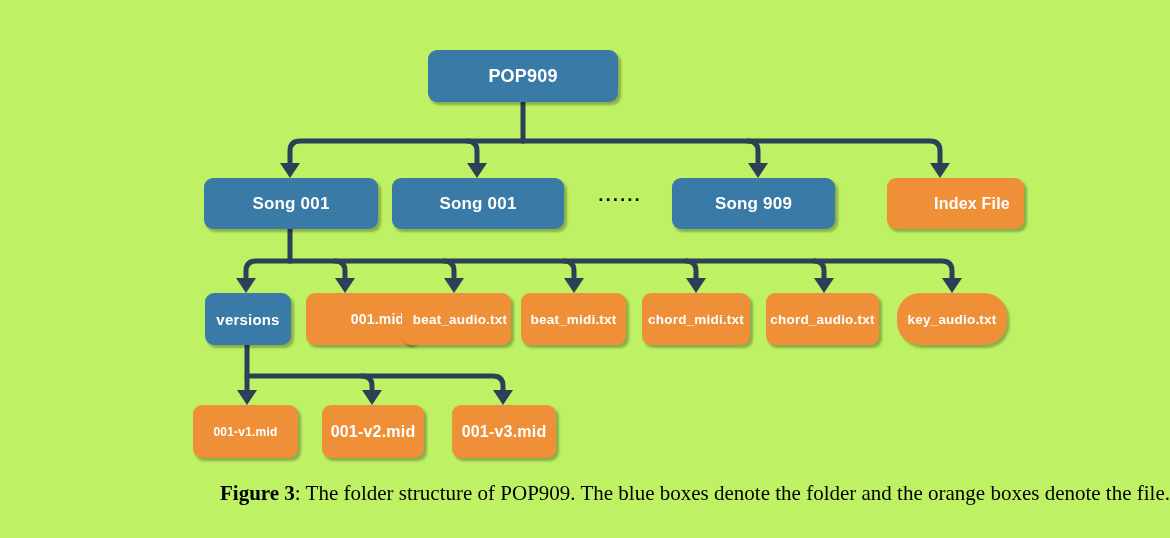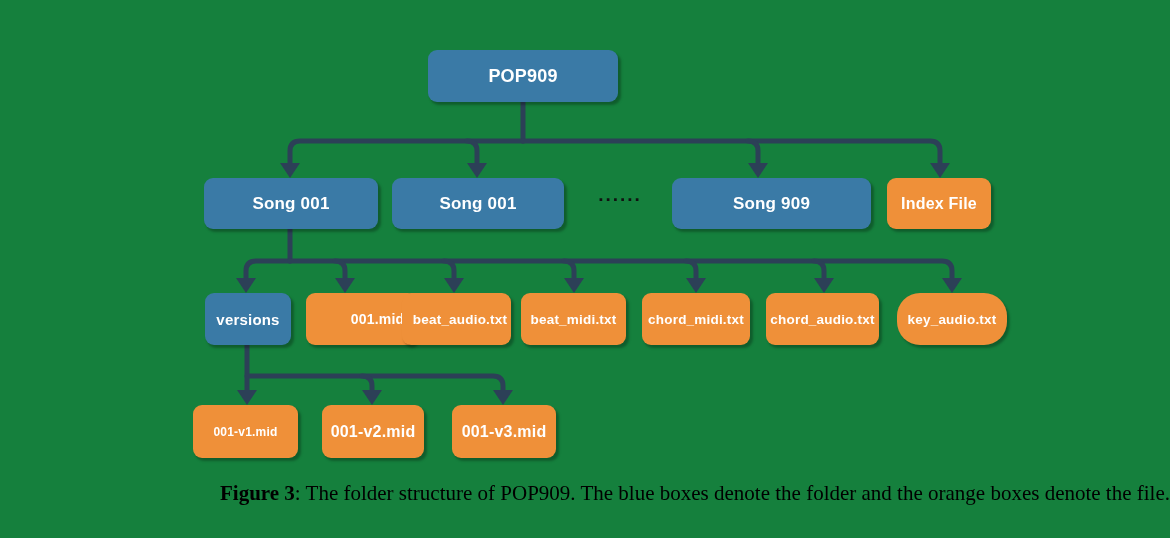--- a/index.html
+++ b/index.html
@@ -1,20 +1,20 @@
 <!DOCTYPE html>
 <html><head>
 <meta charset="utf-8">
 <style>
   html, body { margin: 0; padding: 0; background: #ffffff; }
   .stage {
     position: relative;
     width: 1170px;
     height: 538px;
-    background: #15803d;
+    background: #bef264;
     overflow: hidden;
     font-family: "Liberation Sans", sans-serif;
   }
   .connectors {
     position: absolute;
     left: 0; top: 0;
   }
   .node {
     position: absolute;
     display: flex;
@@ -93,22 +93,22 @@
       <polygon points="362,390 382,390 372,405"></polygon>
       <polygon points="493,390 513,390 503,405"></polygon>
     </g>
   </svg>
 
   <div class="node blue" style="left:428px; top:50px; width:190px; height:52px; font-size:18px;">POP909</div>
 
   <div class="node blue" style="left:204px; top:178px; width:174px; height:51px; font-size:17px;">Song 001</div>
   <div class="node blue" style="left:392px; top:178px; width:172px; height:51px; font-size:17px;">Song 001</div>
   <div class="ellipsis">......</div>
-  <div class="node blue" style="left:672px; top:178px; width:199px; height:51px; font-size:17px;">Song 909</div>
-  <div class="node orange" style="left:887px; top:178px; width:104px; height:51px; font-size:16px;">Index File</div>
+  <div class="node blue" style="left:672px; top:178px; width:163px; height:51px; font-size:17px;">Song 909</div>
+  <div class="node orange" style="left:887px; top:178px; width:104px; height:51px; font-size:16px;padding-left:33px;">Index File</div>
 
   <div class="node blue" style="left:205px; top:293px; width:86px; height:52px; font-size:15px;">versions</div>
   <div class="node orange" style="left:306px; top:293px; width:79px; height:52px; font-size:14px;padding-left:32px;">001.mid</div>
   <div class="node orange" style="left:402px; top:293px; width:102px; height:52px; font-size:13.5px;padding-left:7px;">beat_audio.txt</div>
   <div class="node orange" style="left:521px; top:293px; width:105px; height:52px; font-size:13.5px;">beat_midi.txt</div>
   <div class="node orange" style="left:642px; top:293px; width:108px; height:52px; font-size:13.5px;">chord_midi.txt</div>
   <div class="node orange" style="left:766px; top:293px; width:113px; height:52px; font-size:13.5px;">chord_audio.txt</div>
   <div class="node orange" style="left:897px; top:293px; width:110px; height:52px; font-size:13.5px;border-radius:23px;">key_audio.txt</div>
 
   <div class="node orange" style="left:193px; top:405px; width:105px; height:53px; font-size:12px;">001-v1.mid</div>

